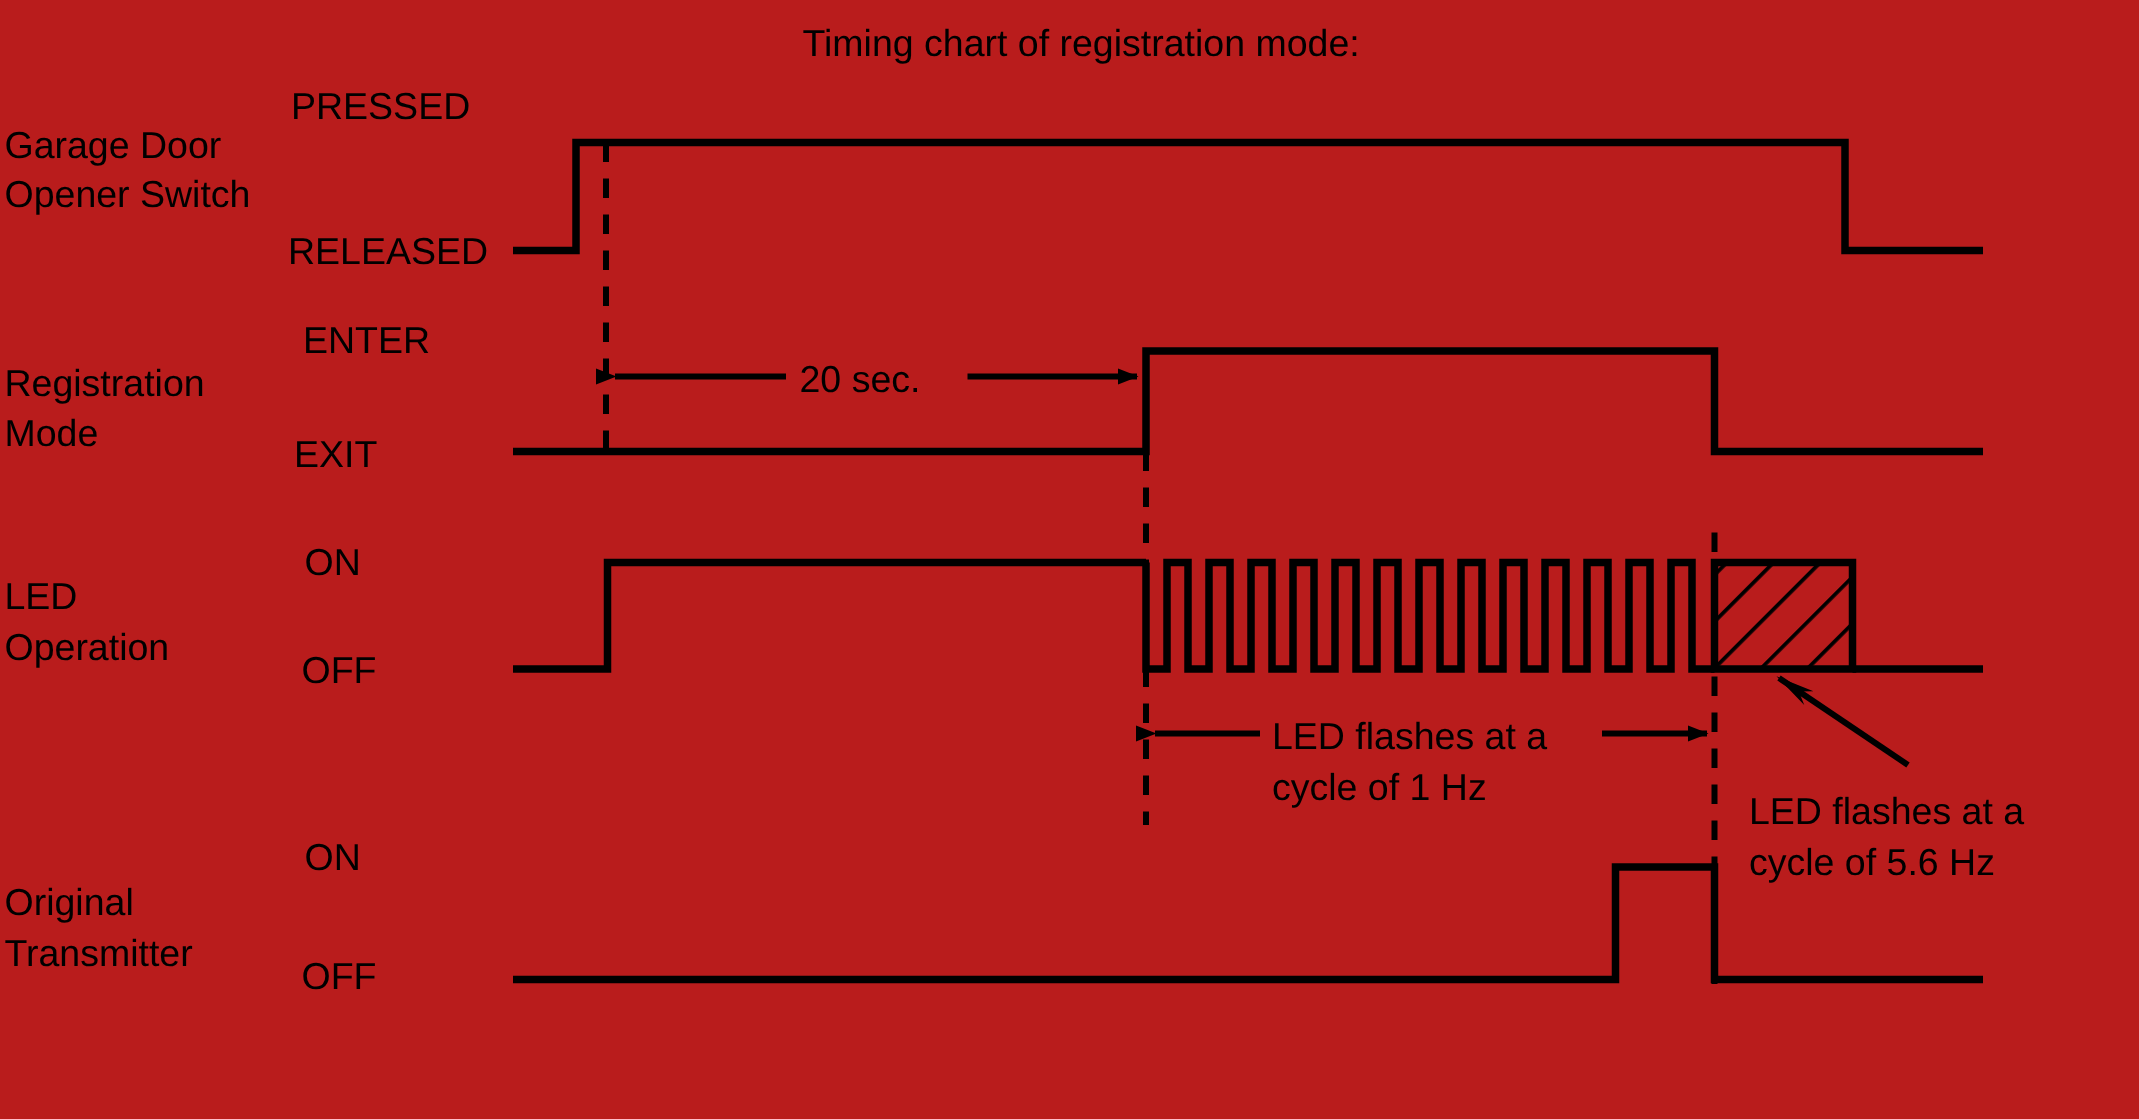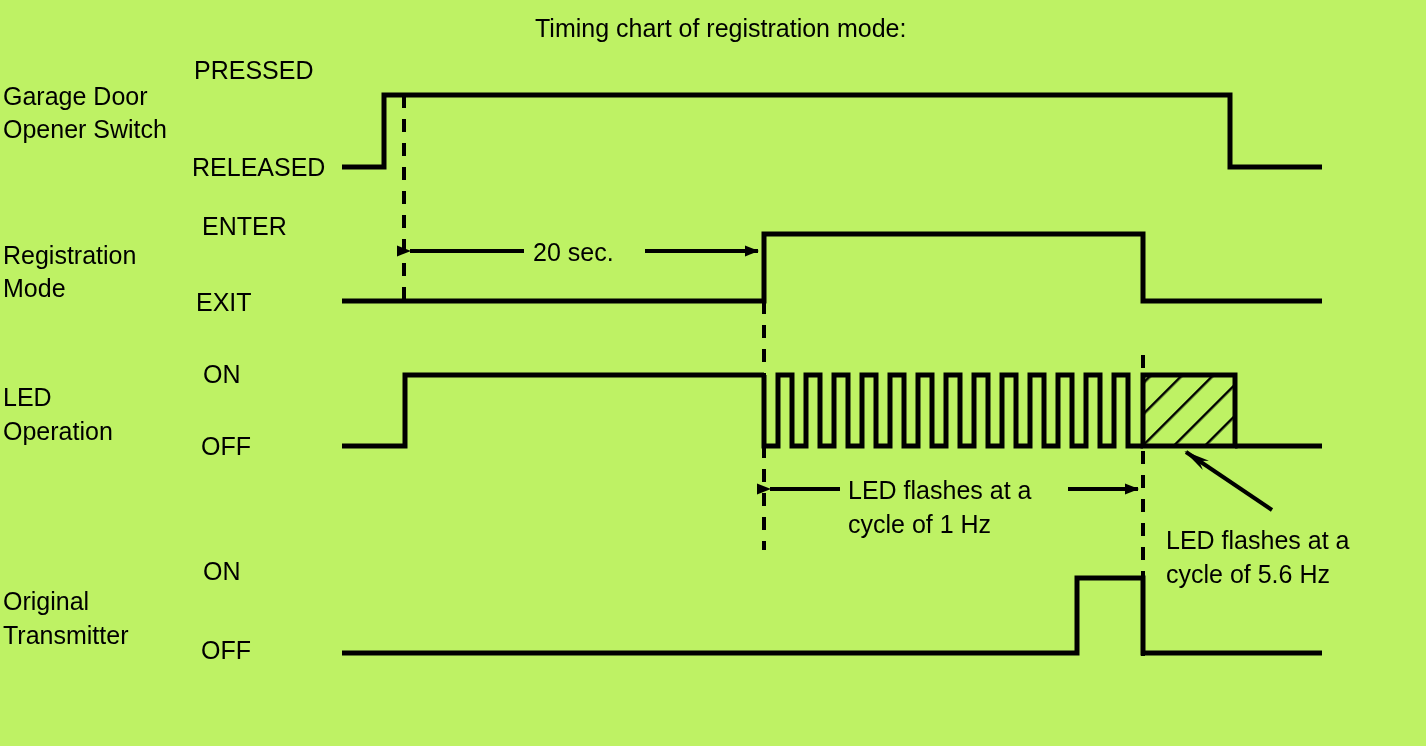--- a/index.html
+++ b/index.html
@@ -8,21 +8,21 @@
     background: #ffffff;
   }
   body {
     font-family: "Liberation Sans", sans-serif;
     color: #000000;
   }
   #page {
     position: relative;
     width: 1426px;
     height: 746px;
-    background: #bef264;
+    background: #b91c1c;
     overflow: hidden;
   }
   #chart-svg {
     position: absolute;
     left: 0;
     top: 0;
     width: 1426px;
     height: 746px;
     display: block;
   }

